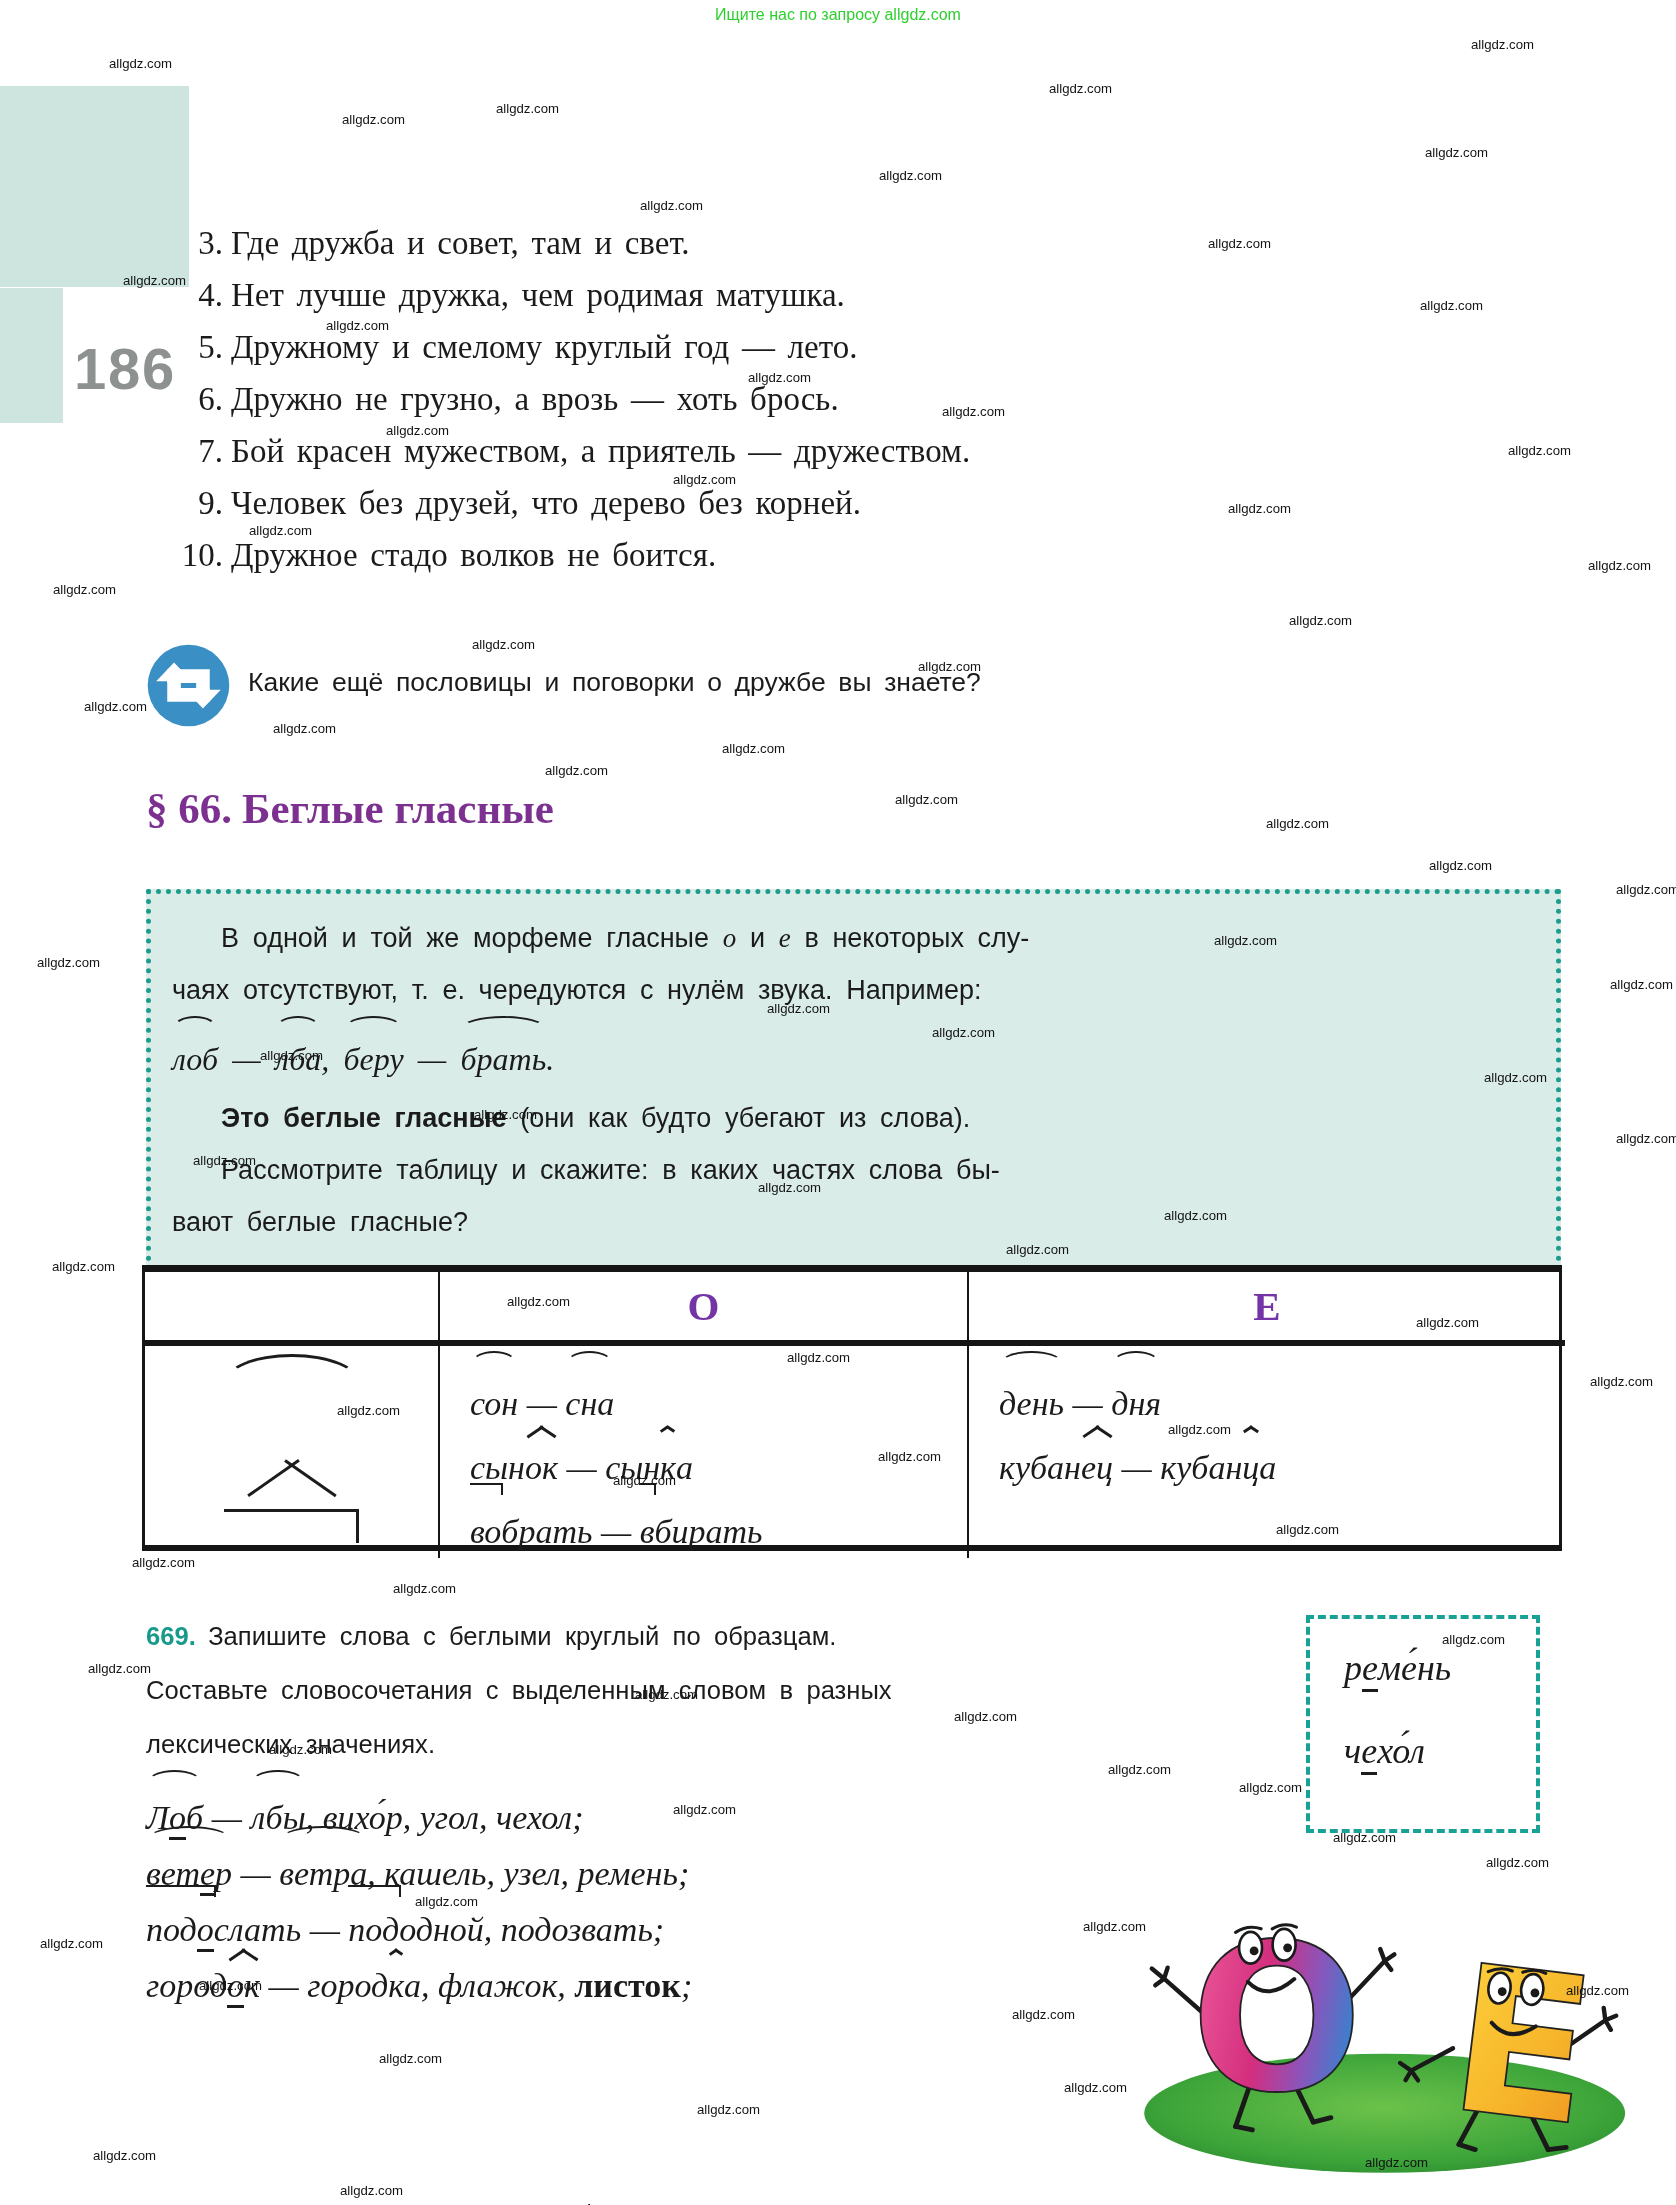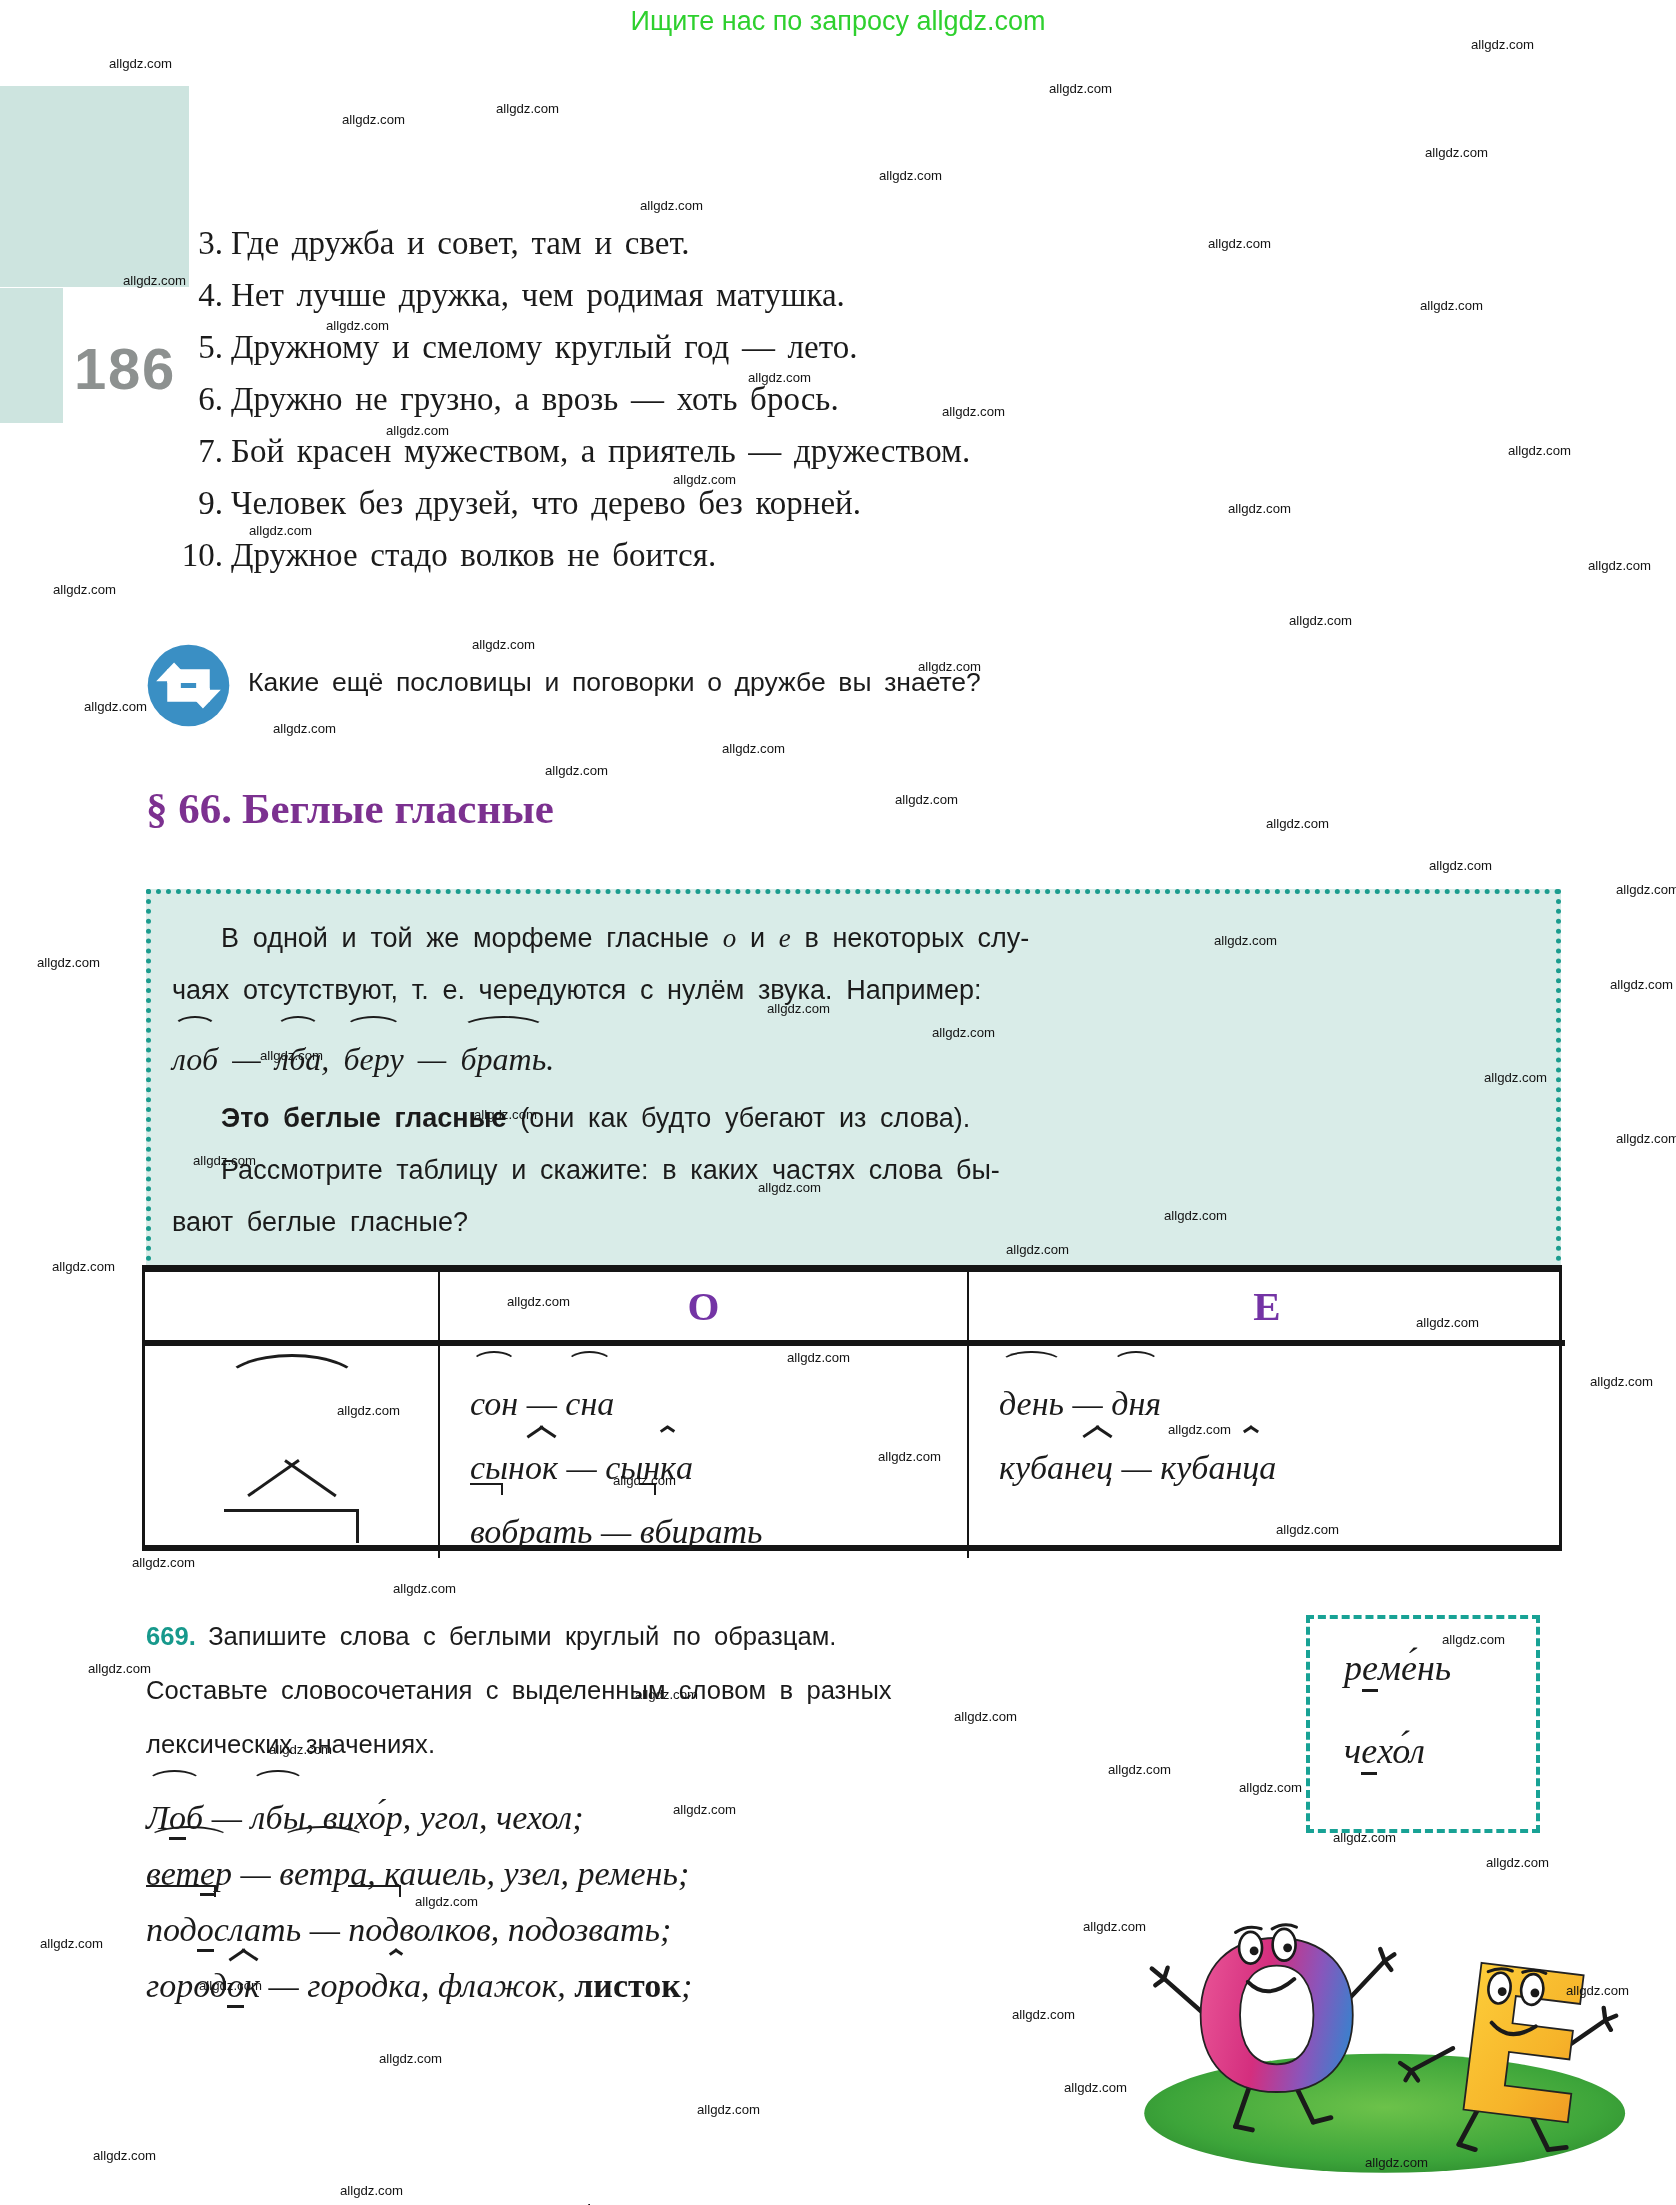--- a/index.html
+++ b/index.html
@@ -3,21 +3,21 @@
 <meta charset="utf-8">
 <style>
   html,body{margin:0;padding:0;}
   body{width:1676px;height:2256px;position:relative;background:#ffffff;
        font-family:"Liberation Sans",sans-serif;color:#1b1b1b;overflow:hidden;}
 
   
   .wm{position:absolute;font-size:13.2px;color:#141414;font-family:"Liberation Sans",sans-serif;
       white-space:nowrap;z-index:9;}
   .green-banner{position:absolute;top:6.2px;left:0;width:100%;text-align:center;
-      font-size:27px;color:#2ed02e;z-index:9;}
+      font-size:16px;color:#2ed02e;z-index:9;}
 
   
   .tab-big{position:absolute;left:0;top:86px;width:189px;height:201px;background:#cde4df;}
   .tab-small{position:absolute;left:0;top:288px;width:63px;height:135px;background:#cde4df;}
   .pagenum{position:absolute;left:74px;top:335px;font-size:58px;font-weight:bold;
       color:#8d9190;letter-spacing:1.8px;}
 
   
   .proverbs{position:absolute;left:150px;top:217px;font-family:"Liberation Serif",serif;
       font-size:33px;line-height:52px;word-spacing:4.4px;}
@@ -197,21 +197,21 @@
     <span class="w arc">лбы</span><span>, вихо́р, угол, чехол;</span>
   </div>
   <div>
     <span class="w arc"><span>вет</span><span class="ul">е</span><span>р</span></span>
     <span>—</span>
     <span class="w arc">ветра</span><span>, кашель, узел, ремень;</span>
   </div>
   <div>
     <span class="pfx"><span>под</span><span class="ul">о</span></span><span>слать</span>
     <span>—</span>
-    <span class="pfx">под</span><span>волков</span><span>, подозвать;</span>
+    <span class="pfx">под</span><span>одной</span><span>, подозвать;</span>
   </div>
   <div>
     <span>город</span><span class="sfx"><span class="ul">о</span><span>к</span></span>
     <span>—</span>
     <span>город</span><span class="sfx">к</span><span>а</span><span>, флажок, </span><span class="wl-bold">листок</span><span>;</span>
   </div>
 </div>
 
 <svg class="illus" width="547" height="318" viewBox="0 0 1240 720">
   <defs>

